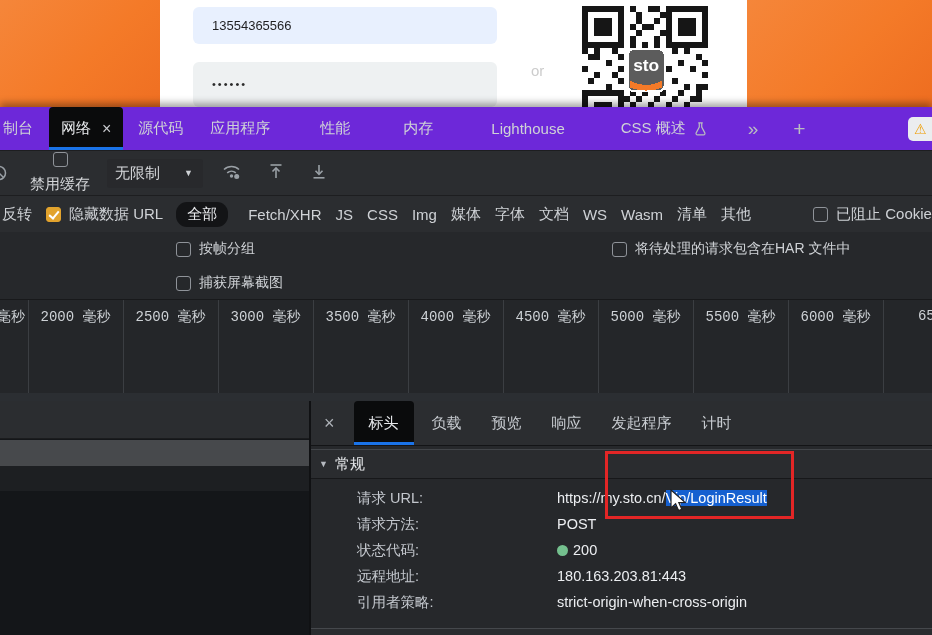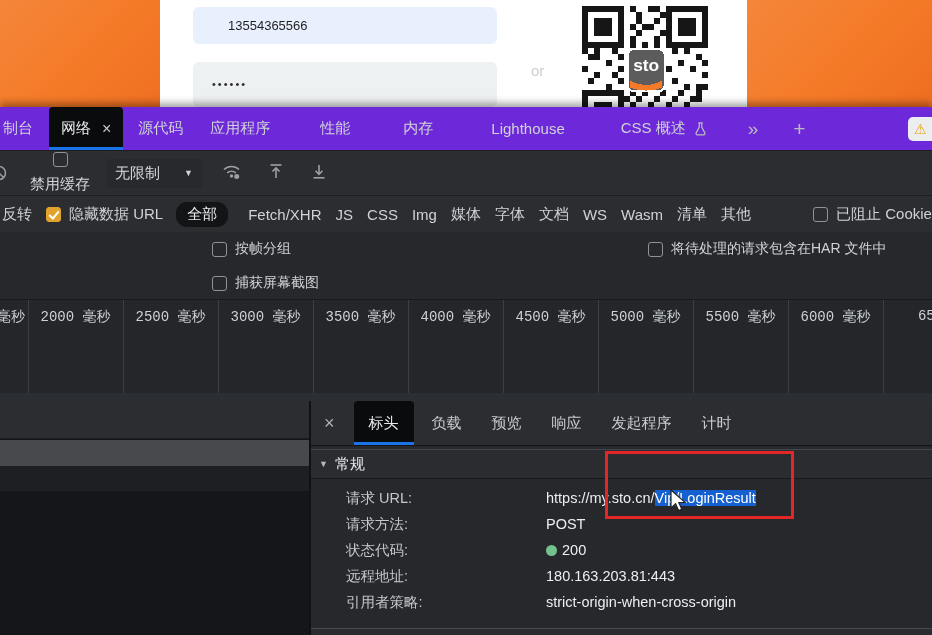--- a/index.html
+++ b/index.html
@@ -8,21 +8,21 @@
   .stage { position:relative; width:932px; height:635px; overflow:hidden; }
 
   
   .page-top { position:absolute; left:0; top:0; width:932px; height:107px; background:#ffffff; overflow:hidden; }
   .orange-left { position:absolute; left:0; top:0; width:160px; height:107px;
     background:linear-gradient(135deg,#f5863a 0%,#f47a28 55%,#ef6f22 100%); }
   .orange-right { position:absolute; left:747px; top:0; width:185px; height:107px;
     background:linear-gradient(135deg,#f5863a 0%,#f47a28 55%,#ee6d20 100%); }
   .phone-input { position:absolute; left:193px; top:7px; width:304px; height:37px;
     background:#e8f0fe; border-radius:6px; font-size:13px; color:#1f1f21;
-    line-height:37px; padding-left:35px; }
+    line-height:37px; padding-left:19px; }
   .pass-input { position:absolute; left:193px; top:62px; width:304px; height:45px;
     background:#eef1f2; border-radius:6px; font-size:11px; color:#2b2b2b;
     line-height:45px; padding-left:19px; letter-spacing:2px; }
   .or-label { position:absolute; left:531px; top:62px; font-size:15px; color:#cccccc; }
   .qr-wrap { position:absolute; left:582px; top:6px; width:132px; height:101px; overflow:hidden; }
 
   
   .devtools { position:absolute; left:0; top:107px; width:932px; height:528px;
     background:#242629; box-shadow:0 -4px 7px rgba(0,0,0,.35); color:#d5d7da; }
 
@@ -42,21 +42,21 @@
   .mtab-add { margin-left:15px; font-size:21px; color:#b9bcc1; }
   .warn-badge { position:absolute; right:0; top:10px; width:24px; height:24px; background:#ebedef;
     border-radius:5px 0 0 5px; display:flex; align-items:center; padding-left:6px;
     color:#ef9d00; font-size:14px; }
 
   
   .toolbar2 { position:absolute; left:0; top:43px; width:932px; height:46px; background:#2b2d30;
     border-top:1px solid #1d1e20; border-bottom:1px solid #1d1e20;
     display:flex; align-items:center; font-size:15px; }
   .partial-icon { margin-left:-10px; width:18px; height:18px; color:#9aa0a6; flex:0 0 auto; }
-  .check { display:flex; align-items:center; gap:8px;margin-left:36px; }
+  .check { display:flex; align-items:center; gap:8px; }
   .cb { width:15px; height:15px; border:1.6px solid #8f9399; border-radius:3px; display:inline-block; flex:0 0 auto; }
   .cb.checked { background:#e2a32d; border-color:#e2a32d; position:relative; }
   .cb.checked::after { content:""; position:absolute; left:4px; top:1px; width:4px; height:8px;
     border:solid #ffffff; border-width:0 2.2px 2.2px 0; transform:rotate(40deg); }
   .dcache { margin-left:22px;flex-direction:column; }
   .throttle { margin-left:17px; display:flex; align-items:center; gap:24px;
     background:#28292c; border-radius:3px; padding:5px 10px 5px 8px; }
   .throttle .arr { font-size:9px; color:#cfd2d6; }
   .nc-icon { margin-left:18px; } .imp-icon { margin-left:24px; } .exp-icon { margin-left:25px; }
 
@@ -99,21 +99,21 @@
     border-bottom:1px solid #131416; font-size:15px; color:#c9cdd2; }
   .dclose { display:flex; align-items:center; padding:0 9px 0 13px; color:#aeb2b8; font-size:18px; }
   .dtab { display:flex; align-items:center; padding:0 12px; margin-left:6px; white-space:nowrap; }
   .dtab-active { background:#0a0b0c; border-radius:4px 4px 0 0; color:#e8eaed; position:relative; margin-left:10px; padding:0 15px; }
   .dtab-active .underline { position:absolute; left:0; bottom:0; width:100%; height:3px; background:#1a73e8; }
   .sec-head { height:30px; margin-top:3px; display:flex; align-items:center; gap:7px;
     padding-left:8px; background:#2a2c2f; border-top:1px solid #424549; border-bottom:1px solid #17181a;
     font-size:15px; color:#e4e6e9; }
   .tri { font-size:9px; color:#b6bac0; }
   .kv-rows { padding-top:6px; }
-  .kv { display:flex; align-items:center; height:26px; padding-left:35px; font-size:14.5px; }
+  .kv { display:flex; align-items:center; height:26px; padding-left:46px; font-size:14.5px; }
   .kv .k { flex:0 0 200px; color:#c3c7cd; }
   .kv .v { color:#eceef1; white-space:nowrap; }
   .sel { background:#1560d0; color:#ffffff; }
   .status-dot { display:inline-block; width:11px; height:11px; border-radius:50%; background:#74c08e;
     margin-right:5px; vertical-align:-1px; }
   .next-sec { height:30px; margin-top:13px; display:flex; align-items:center; gap:7px; padding-left:8px;
     background:#2a2c2f; border-top:1px solid #45484c; font-size:15px; color:#e4e6e9; }
 
   
   .red-box { position:absolute; left:605px; top:451px; width:189px; height:68px;

